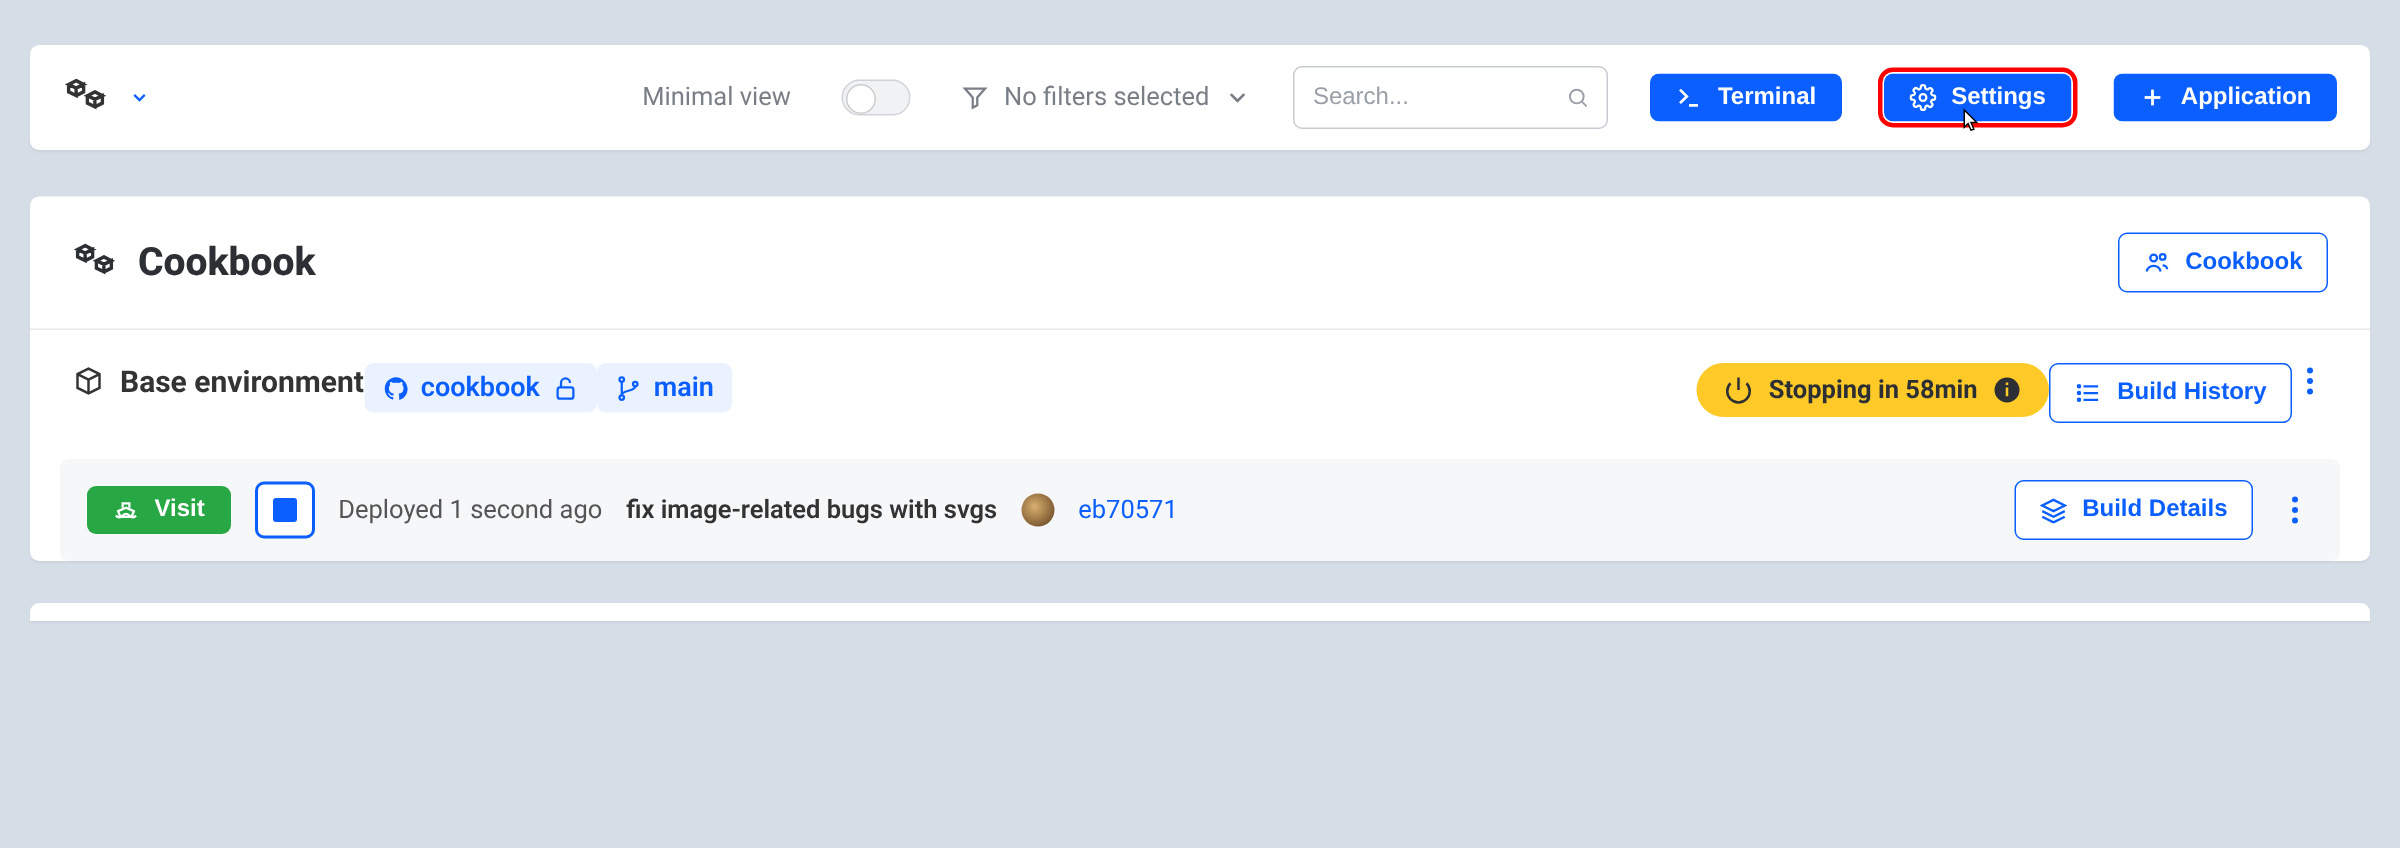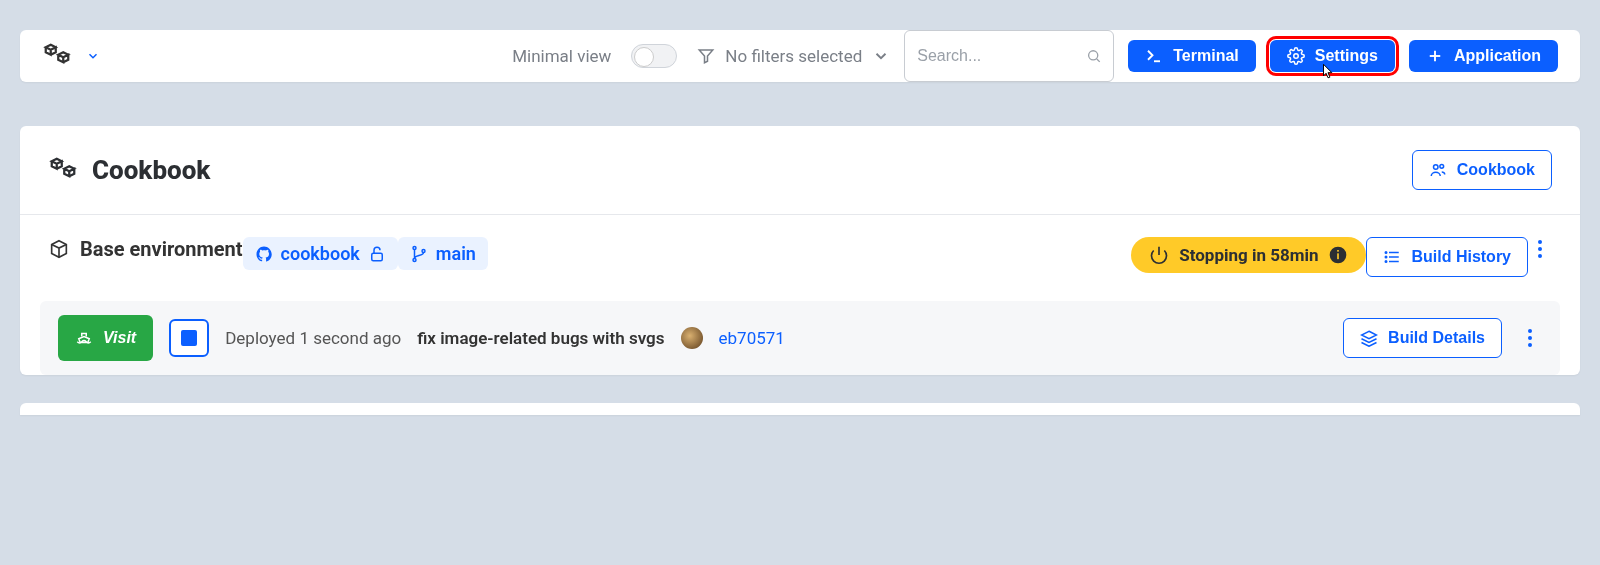--- a/index.html
+++ b/index.html
@@ -14,23 +14,23 @@
   }
   .card {
     background: #fff;
     border-radius: 6px;
     box-shadow: 0 1px 2px rgba(0,0,0,0.05);
   }
   
   .toolbar {
     display: flex;
     align-items: center;
-    padding: 0 22px;
-    gap: 14px;
-    margin-bottom: 44px;
+    padding: 14px 22px;
+    gap: 28px;
+    margin-bottom: 31px;
   }
   .logo-group {
     display: flex;
     align-items: center;
     gap: 14px;
     color: #333;
   }
   .logo-group svg.logo { width: 30px; height: 30px; }
   .chevron-down { width: 14px; height: 14px; color: #0b5fff; cursor: pointer; }
   .toolbar-spacer { flex: 1; }
@@ -59,21 +59,21 @@
     gap: 10px;
     cursor: pointer;
   }
   .filter-group svg { width: 18px; height: 18px; color: #7a7f87; }
   .search-box {
     display: flex;
     align-items: center;
     border: 1px solid #c8ccd2;
     border-radius: 6px;
     width: 210px;
-    height: 52px;
+    height: 42px;
     padding: 0 12px;
     gap: 8px;
     color: #999;
   }
   .search-box input {
     border: none; outline: none;
     font-size: 16px; width: 100%;
     color: #333;
   }
   .search-box input::placeholder { color: #9aa0a8; }
@@ -98,22 +98,21 @@
   }
   .btn-outline-blue {
     background: #fff;
     color: #0b5fff;
     border: 1px solid #0b5fff;
     height: 40px;
   }
   .btn-green {
     background: #28a745;
     color: #fff;
-    height: 46px;
-    font-style: italic;
+    height: 32px;
   }
   .highlighted {
     outline: 3px solid #ff0000;
     outline-offset: 1px;
     position: relative;
   }
   .cursor-pointer {
     position: absolute;
     top: 22px; left: 48px;
     width: 20px; height: 24px;

